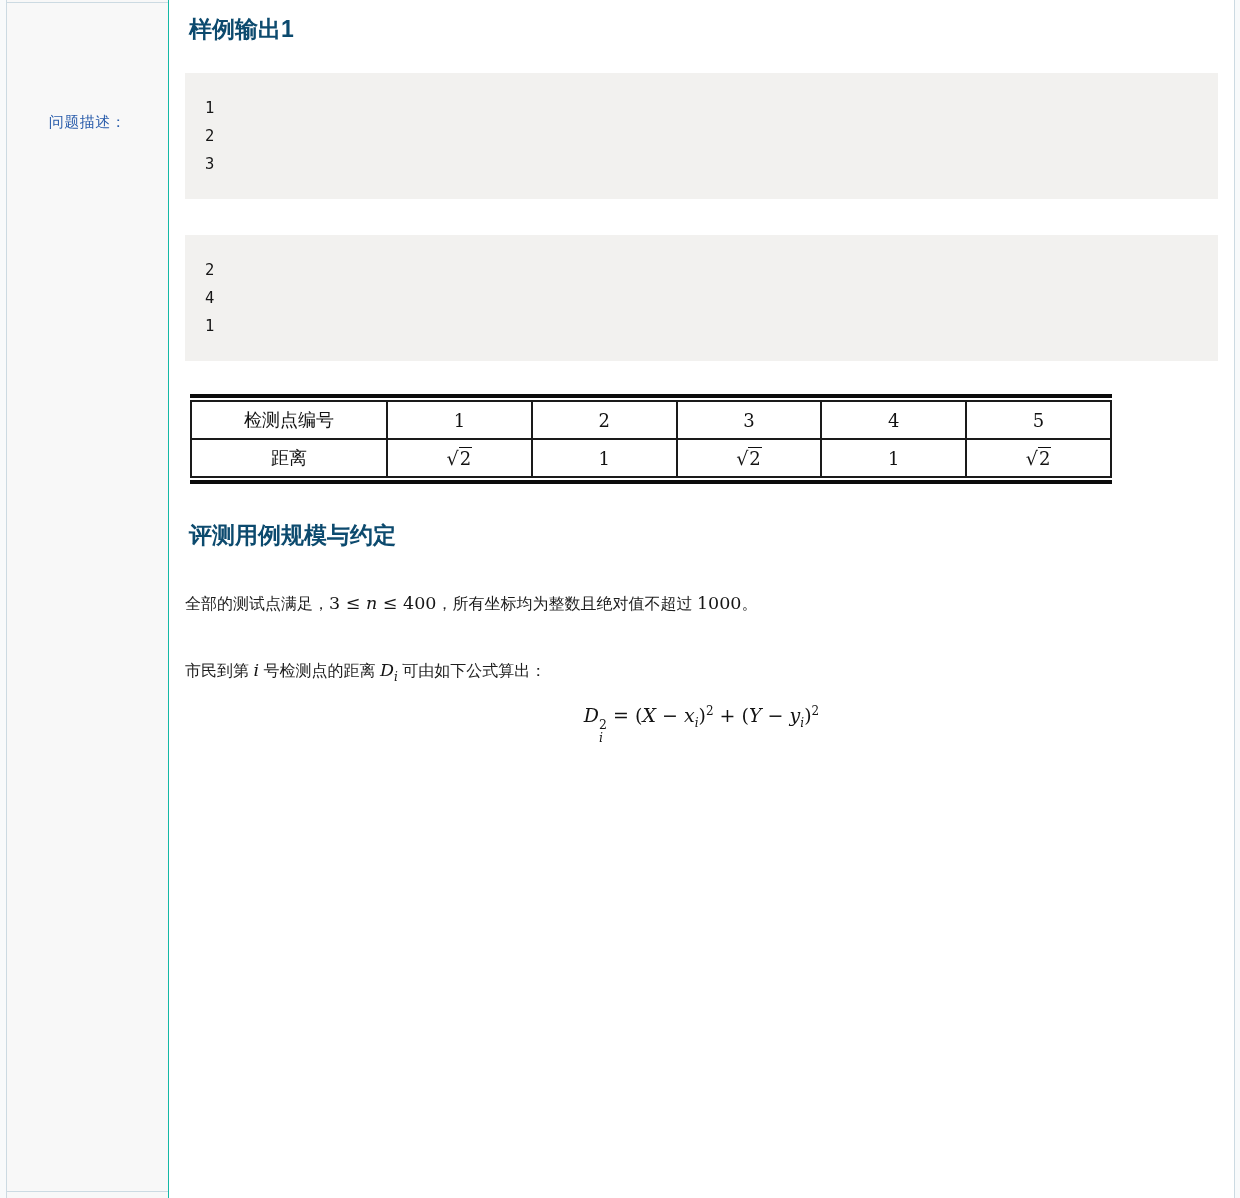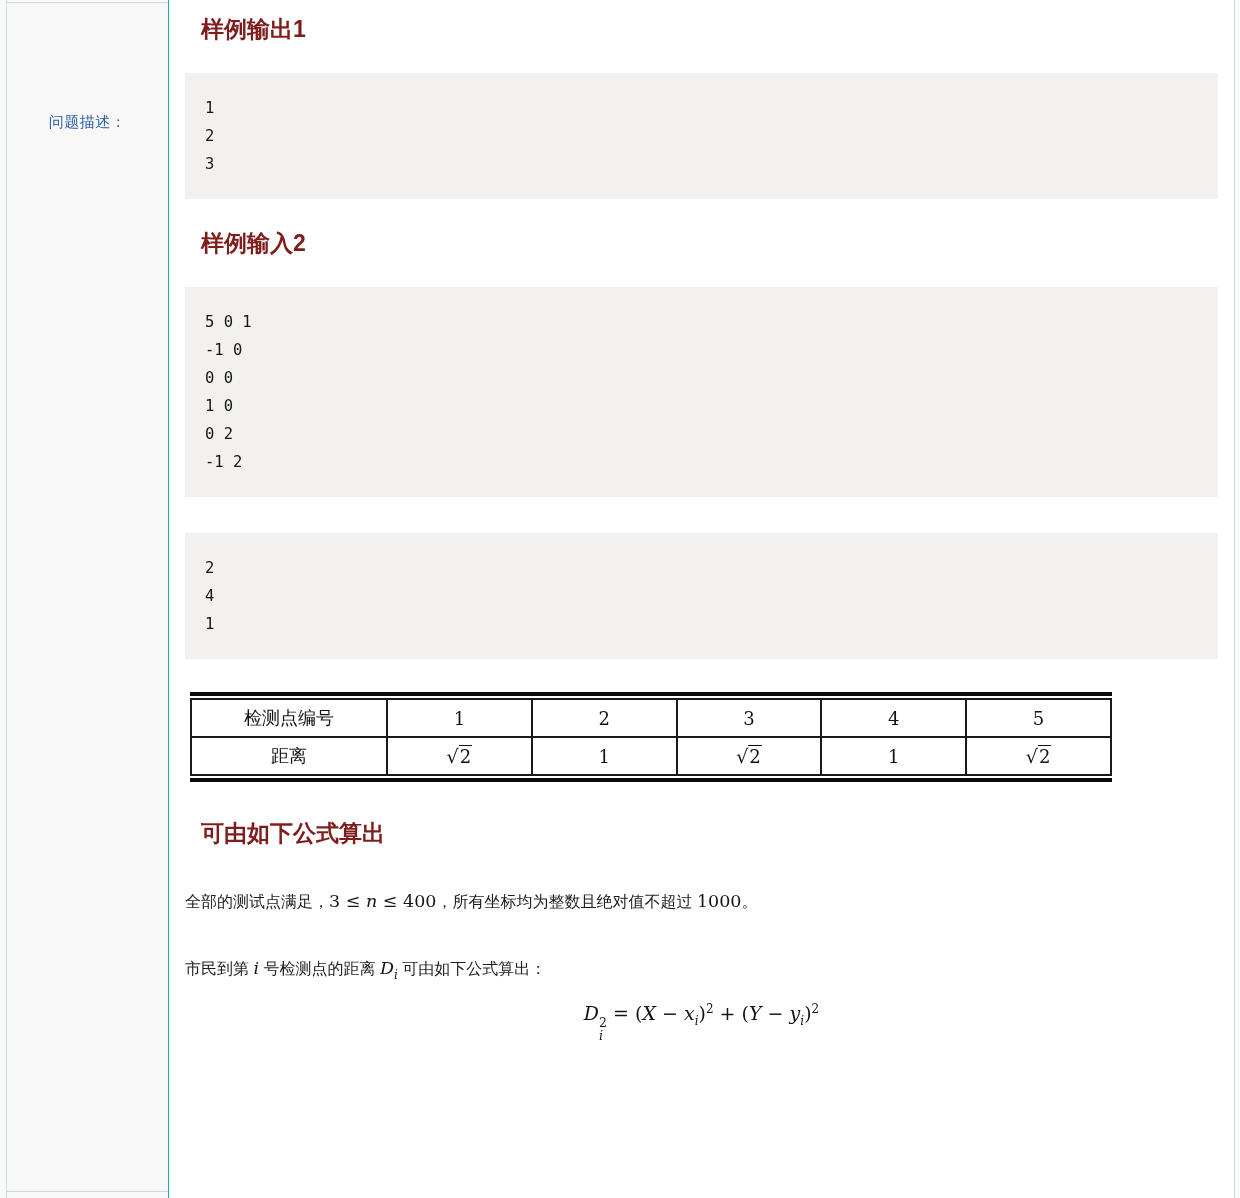--- a/index.html
+++ b/index.html
@@ -43,25 +43,25 @@
     letter-spacing: 0.5px;
   }
   
   .content {
     flex: 1 1 auto;
     background: #ffffff;
     padding: 0 16px;
     overflow: hidden;
   }
   h3.sec {
-    margin: 16px;
+    margin: 4px;
     font-size: 23px;
     line-height: 30px;
     font-weight: 700;
-    color: #7f1d1d;
+    color: #0c4a6e;
   }
   #h-out1 { margin-top: 14px; }
   #h-in2  { margin-top: 29px; }
   #h-out2 { margin-top: 29px; }
   #h-exp2 { margin-top: 28px; }
   #h-cons { margin-top: 36px; }
   #h-hint { margin-top: 30px; }
   pre.code {
     margin: 29px 0 0 0;
     background: #f2f1ef;
@@ -141,28 +141,21 @@
   </div>
 
   <div class="content">
 
     <h3 class="sec" id="h-out1">样例输出1</h3>
 
     <pre class="code" id="code-out1">1
 2
 3</pre>
 
-    <h3 class="sec" id="h-in2">样例输入2</h3>
-
-    <pre class="code" id="code-in2">5 0 1
--1 0
-0 0
-1 0
-0 2
--1 2</pre>
+
 
 
     <pre class="code" id="code-out2">2
 4
 1</pre>
 
 
     <div class="textable">
       <table>
         <colgroup>
@@ -187,21 +180,21 @@
           <td><span class="radical">√</span><span class="rad-val">2</span></td>
           <td><span>1</span></td>
           <td><span class="radical">√</span><span class="rad-val">2</span></td>
           <td><span>1</span></td>
           <td><span class="radical">√</span><span class="rad-val">2</span></td>
         </tr>
       </tbody>
         </table>
     </div>
 
-    <h3 class="sec" id="h-cons">可由如下公式算出</h3>
+    <h3 class="sec" id="h-cons">评测用例规模与约定</h3>
 
     <p class="body-text" id="p-cons"><span>全部的测试点满足，</span><span class="math"><span>3 ≤ </span><span class="vr">n</span><span> ≤ 400</span></span><span>，所有坐标均为整数且绝对值不超过 </span><span class="math">1000</span><span>。</span></p>
 
 
     <p class="body-text" id="p-hint"><span>市民到第 </span><span class="math vr">i</span><span> 号检测点的距离 </span><span class="math"><span class="vr">D</span><sub class="m vr">i</sub></span><span> 可由如下公式算出：</span></p>
 
     <div class="formula"><span class="vr">D</span><span class="stack">
           <span>2</span>
           <span class="vr">i</span>
         </span><span> = </span><span>(</span><span class="vr">X</span><span> − </span><span class="vr">x</span><sub class="m vr">i</sub><span>)</span><sup class="m">2</sup><span> + </span><span>(</span><span class="vr">Y</span><span> − </span><span class="vr">y</span><sub class="m vr">i</sub><span>)</span><sup class="m">2</sup></div>

